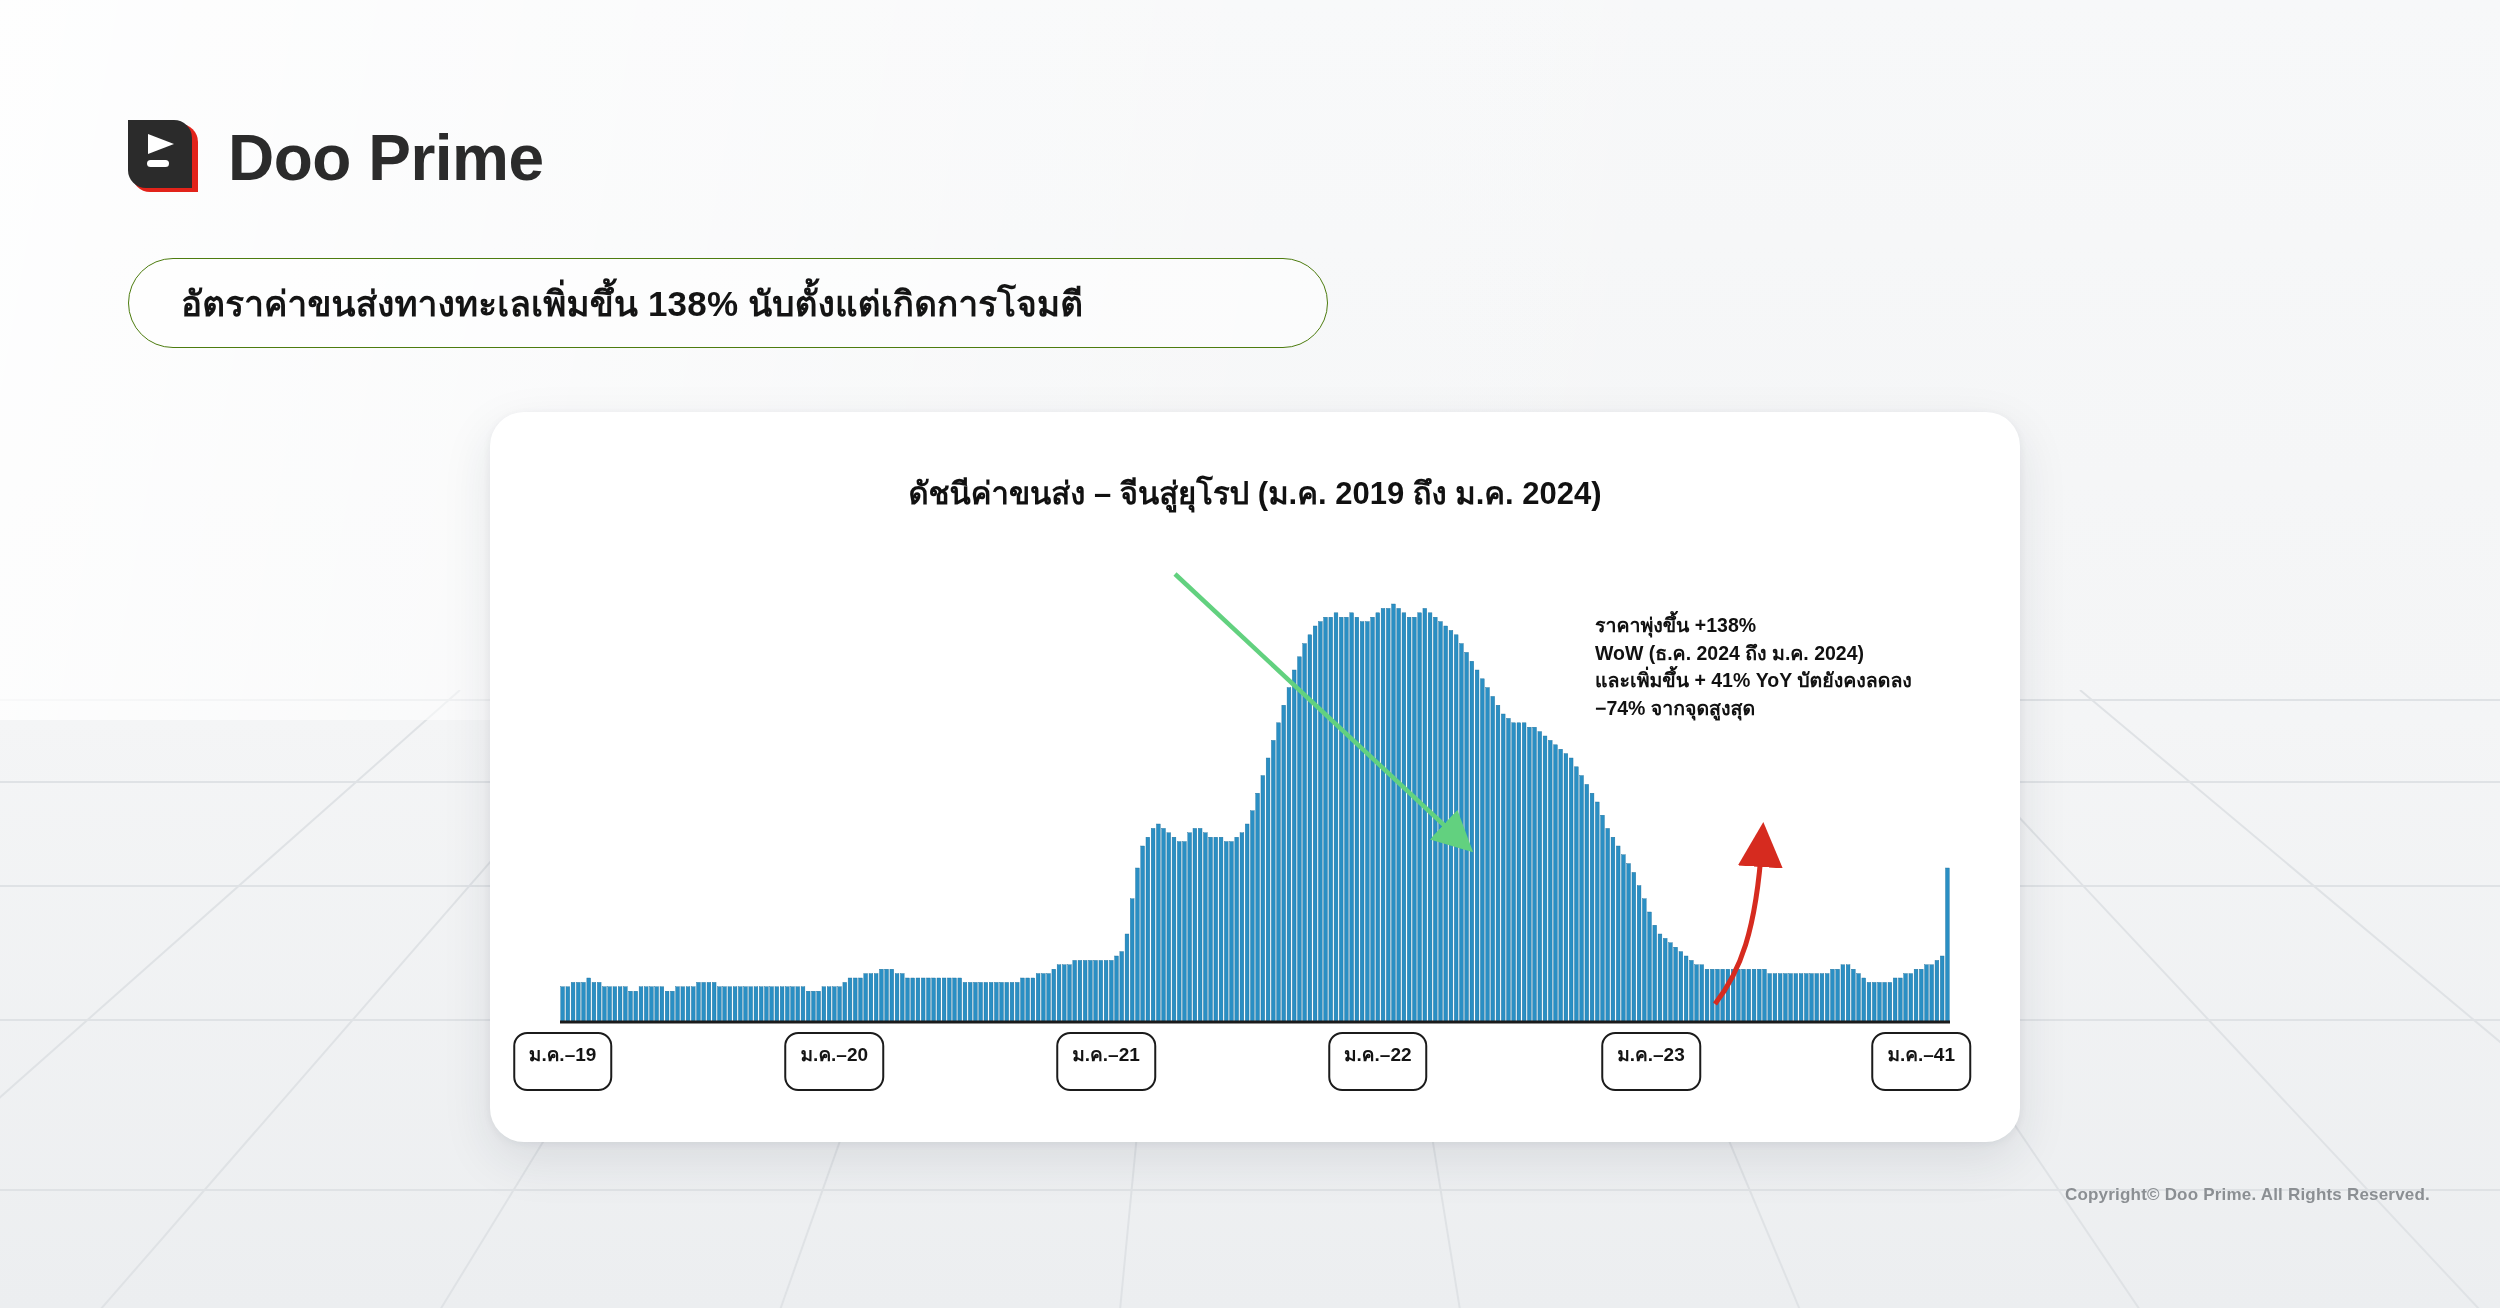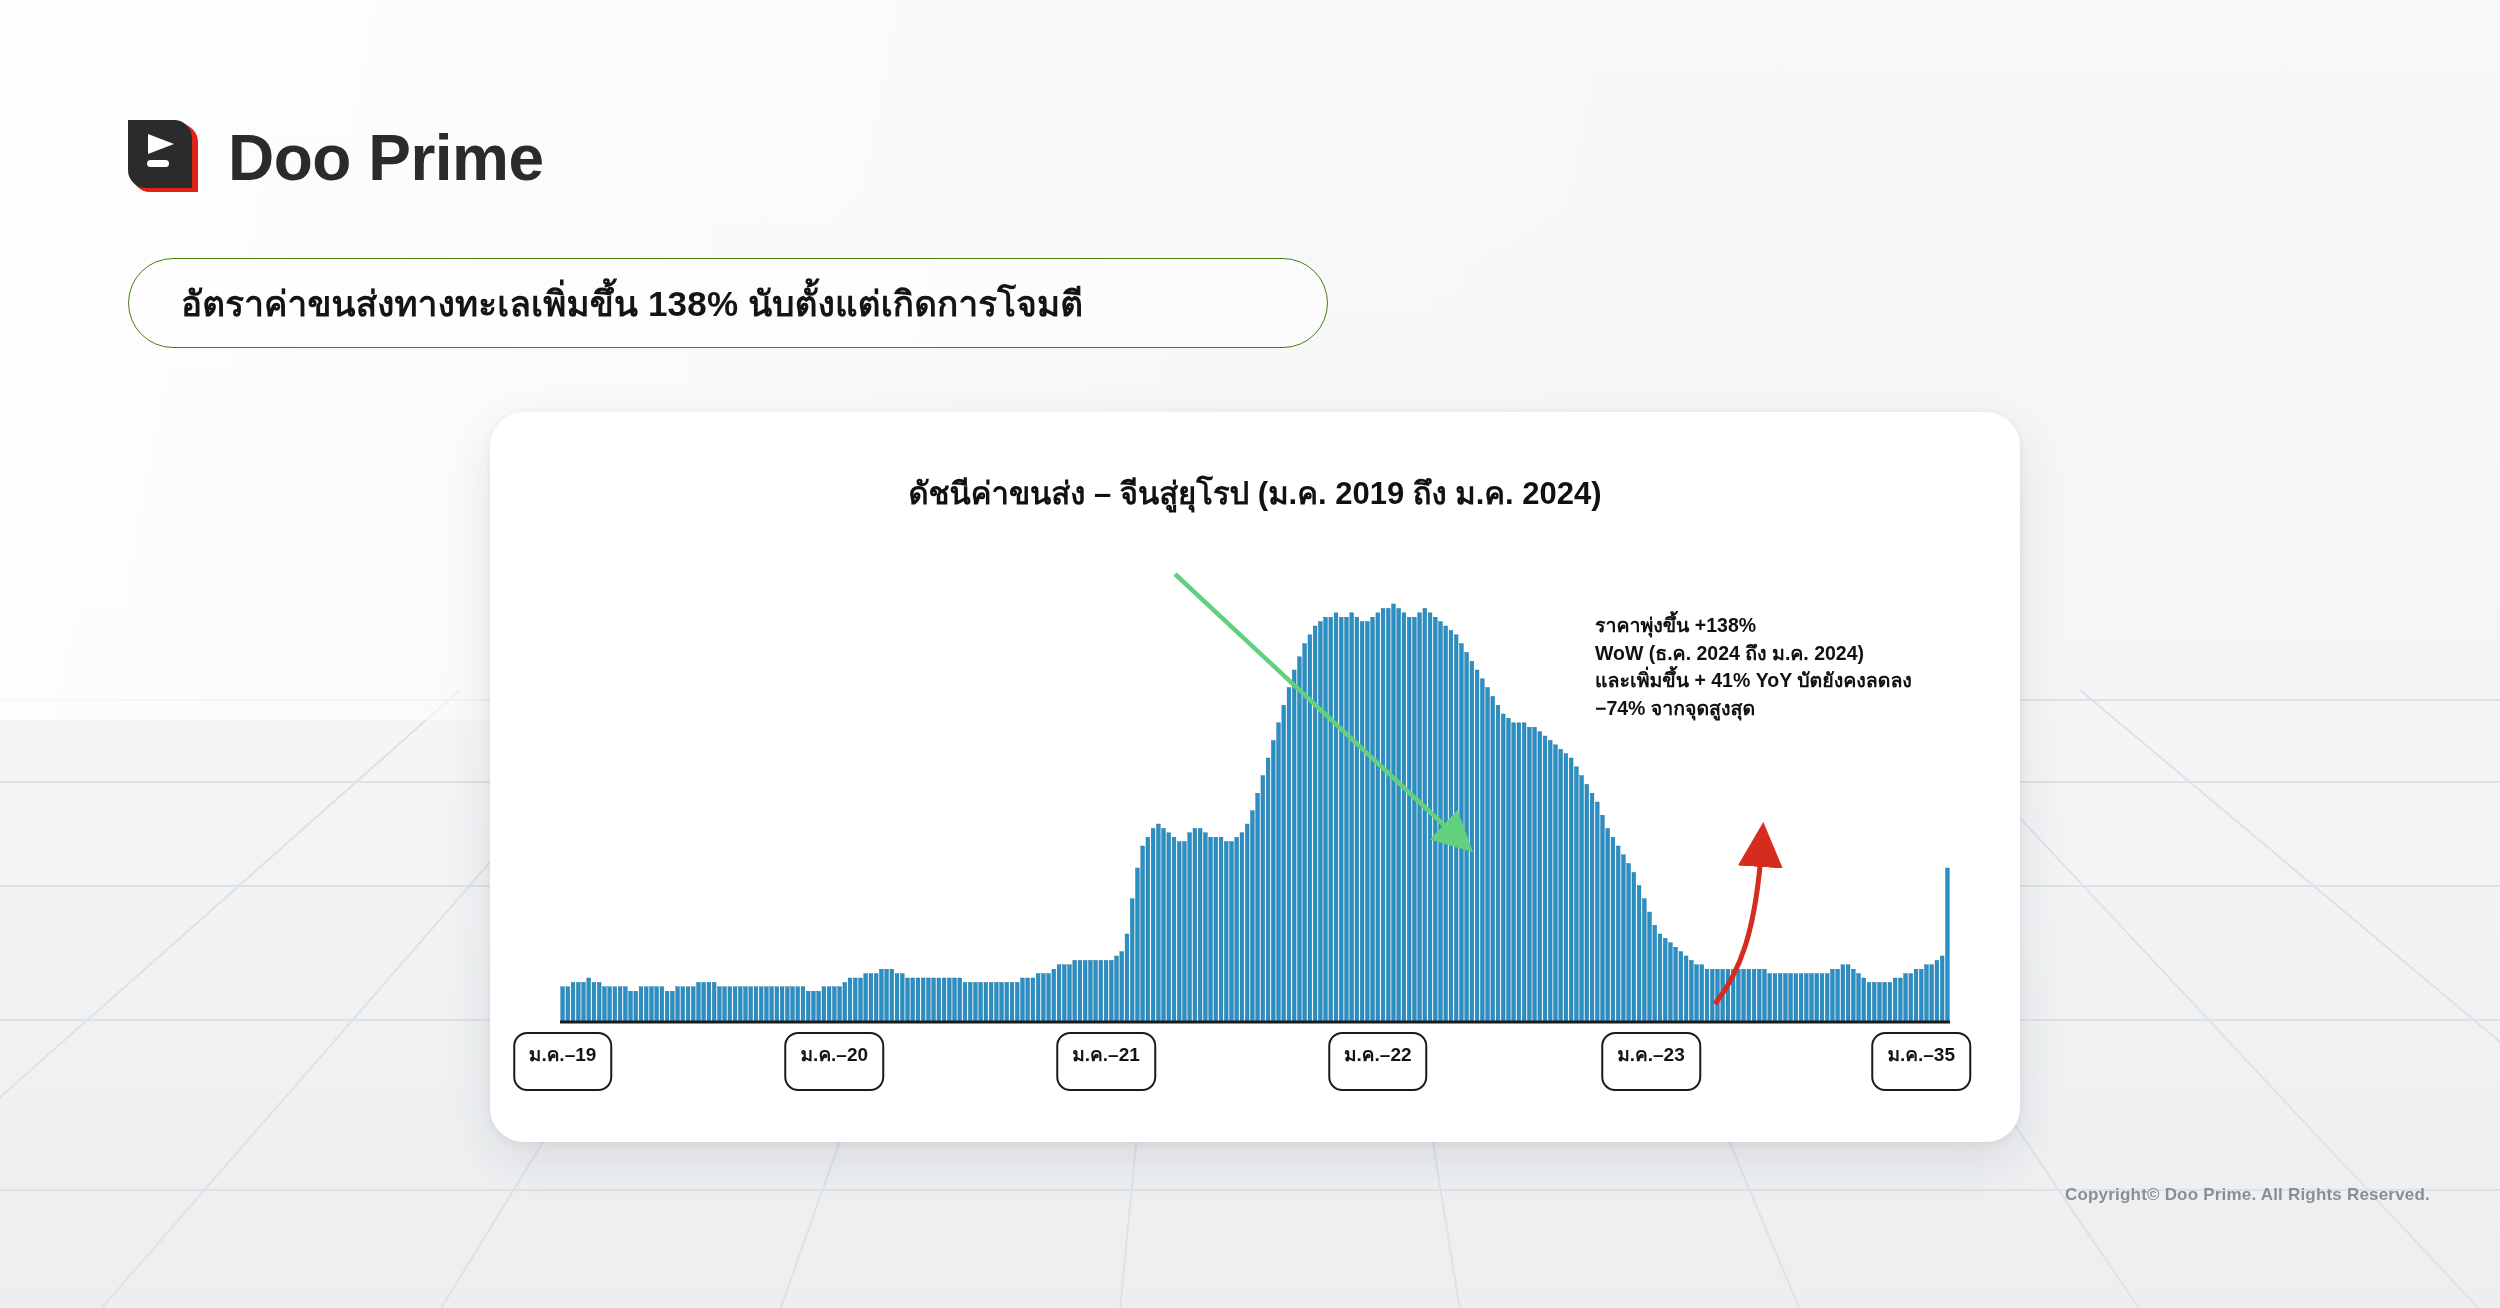--- a/index.html
+++ b/index.html
@@ -492,17 +492,17 @@
     <div>และเพิ่มขึ้น + 41% YoY บัตยังคงลดลง</div>
     <div>−74% จากจุดสูงสุด</div>
   </div>
 
   <div id="xlabels">
       <div class="xlabel" style="left: 72.6128px; top: 620px;">ม.ค.–19</div>
       <div class="xlabel" style="left: 344.342px; top: 620px;">ม.ค.–20</div>
       <div class="xlabel" style="left: 616.071px; top: 620px;">ม.ค.–21</div>
       <div class="xlabel" style="left: 887.801px; top: 620px;">ม.ค.–22</div>
       <div class="xlabel" style="left: 1161px; top: 620px;">ม.ค.–23</div>
-      <div class="xlabel" style="left: 1431.26px; top: 620px;">ม.ค.–35</div>
+      <div class="xlabel" style="left: 1431.26px; top: 620px;">ม.ค.–41</div>
     </div>
 </div>
 
 <div class="copyright">Copyright© Doo Prime. All Rights Reserved.</div>
 
 </body></html>

